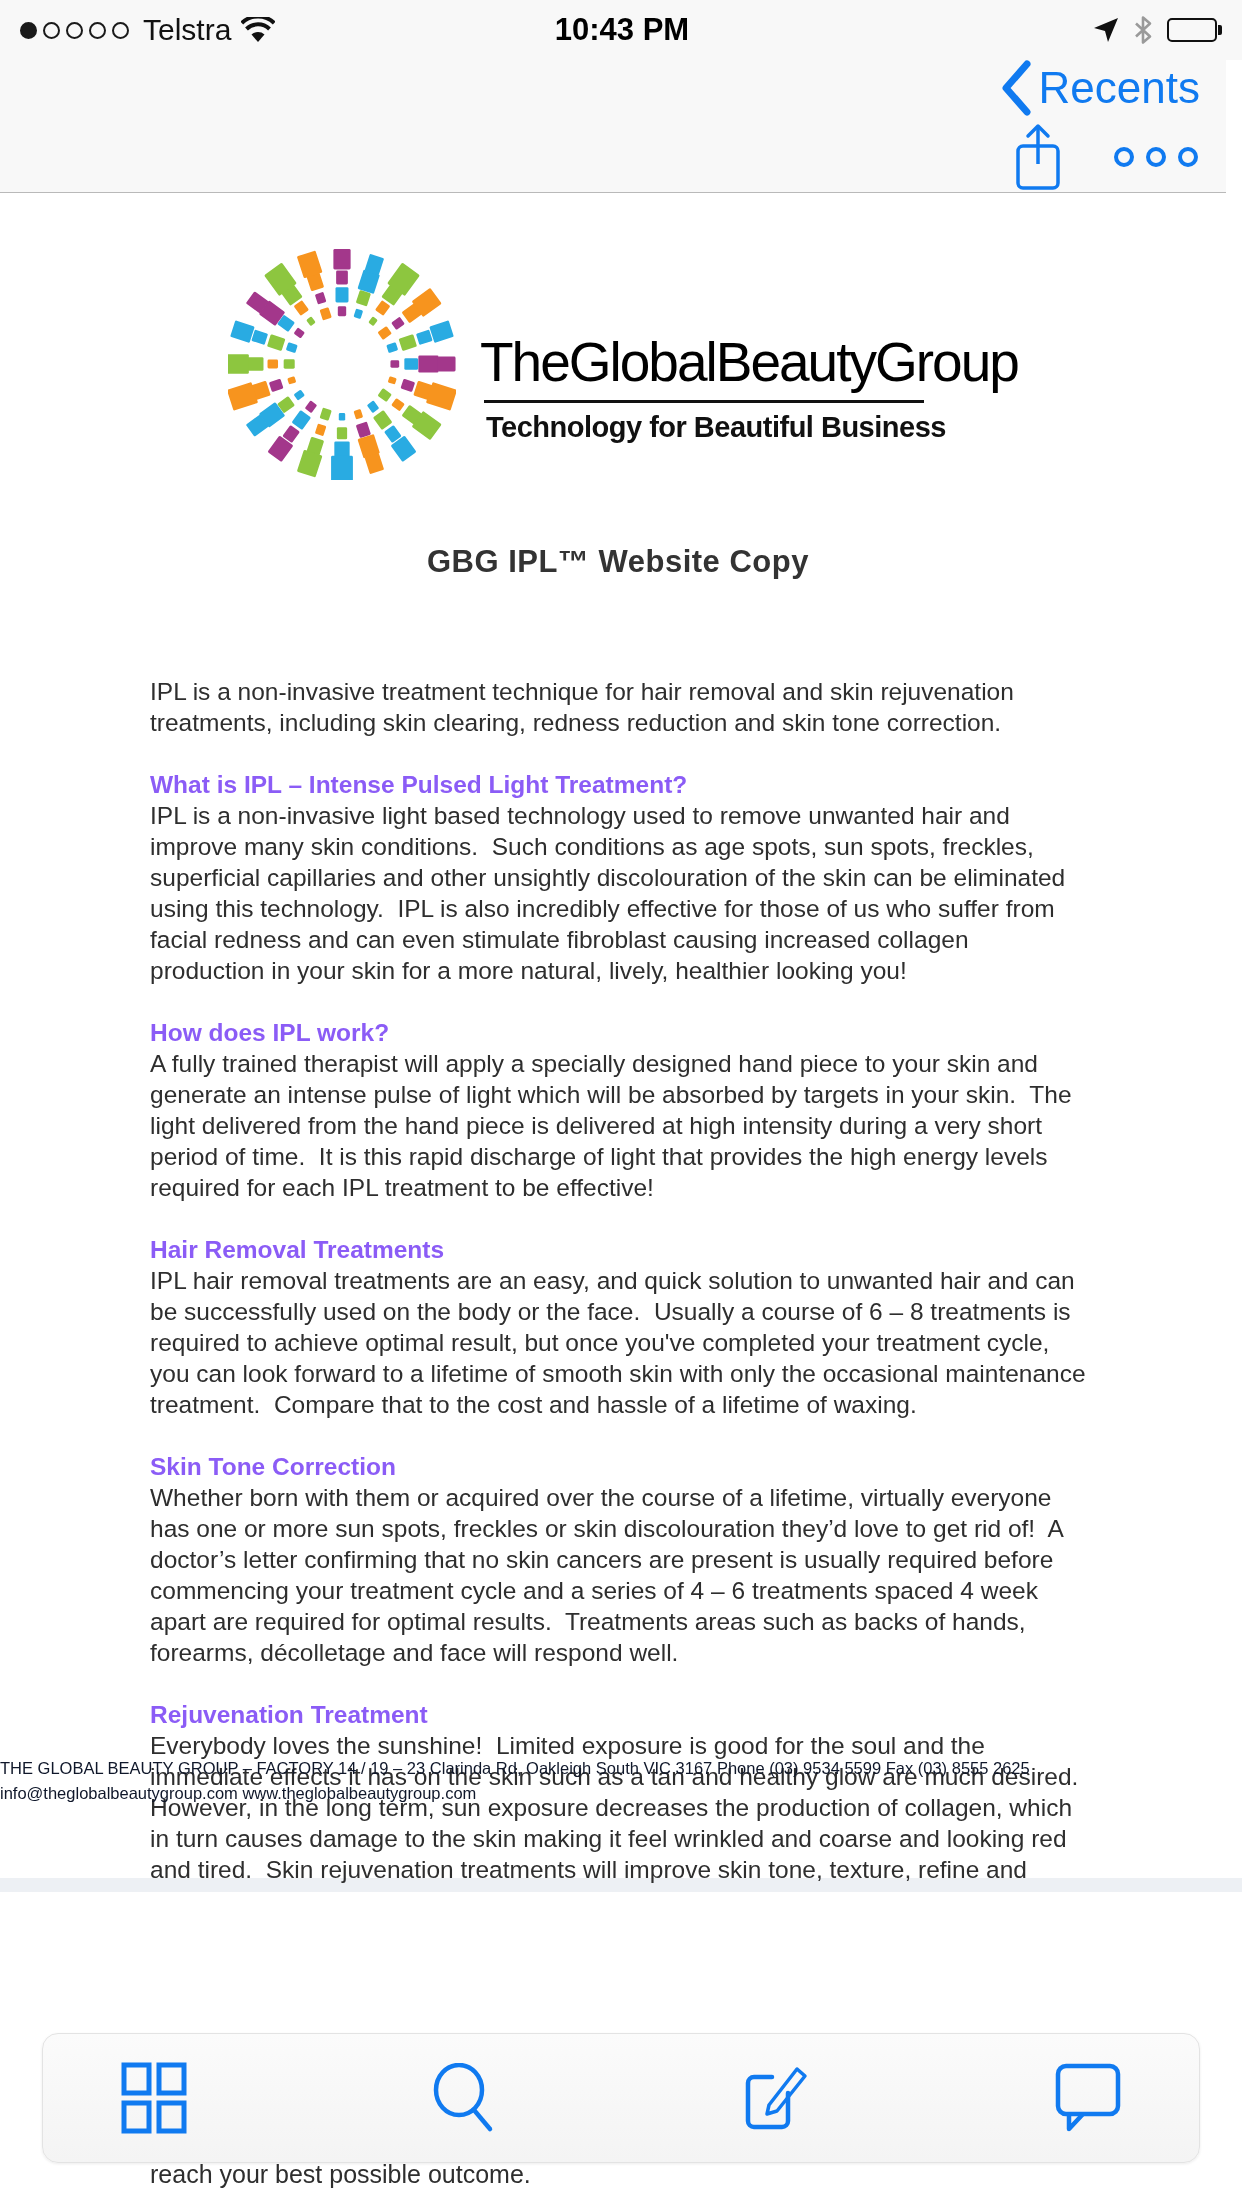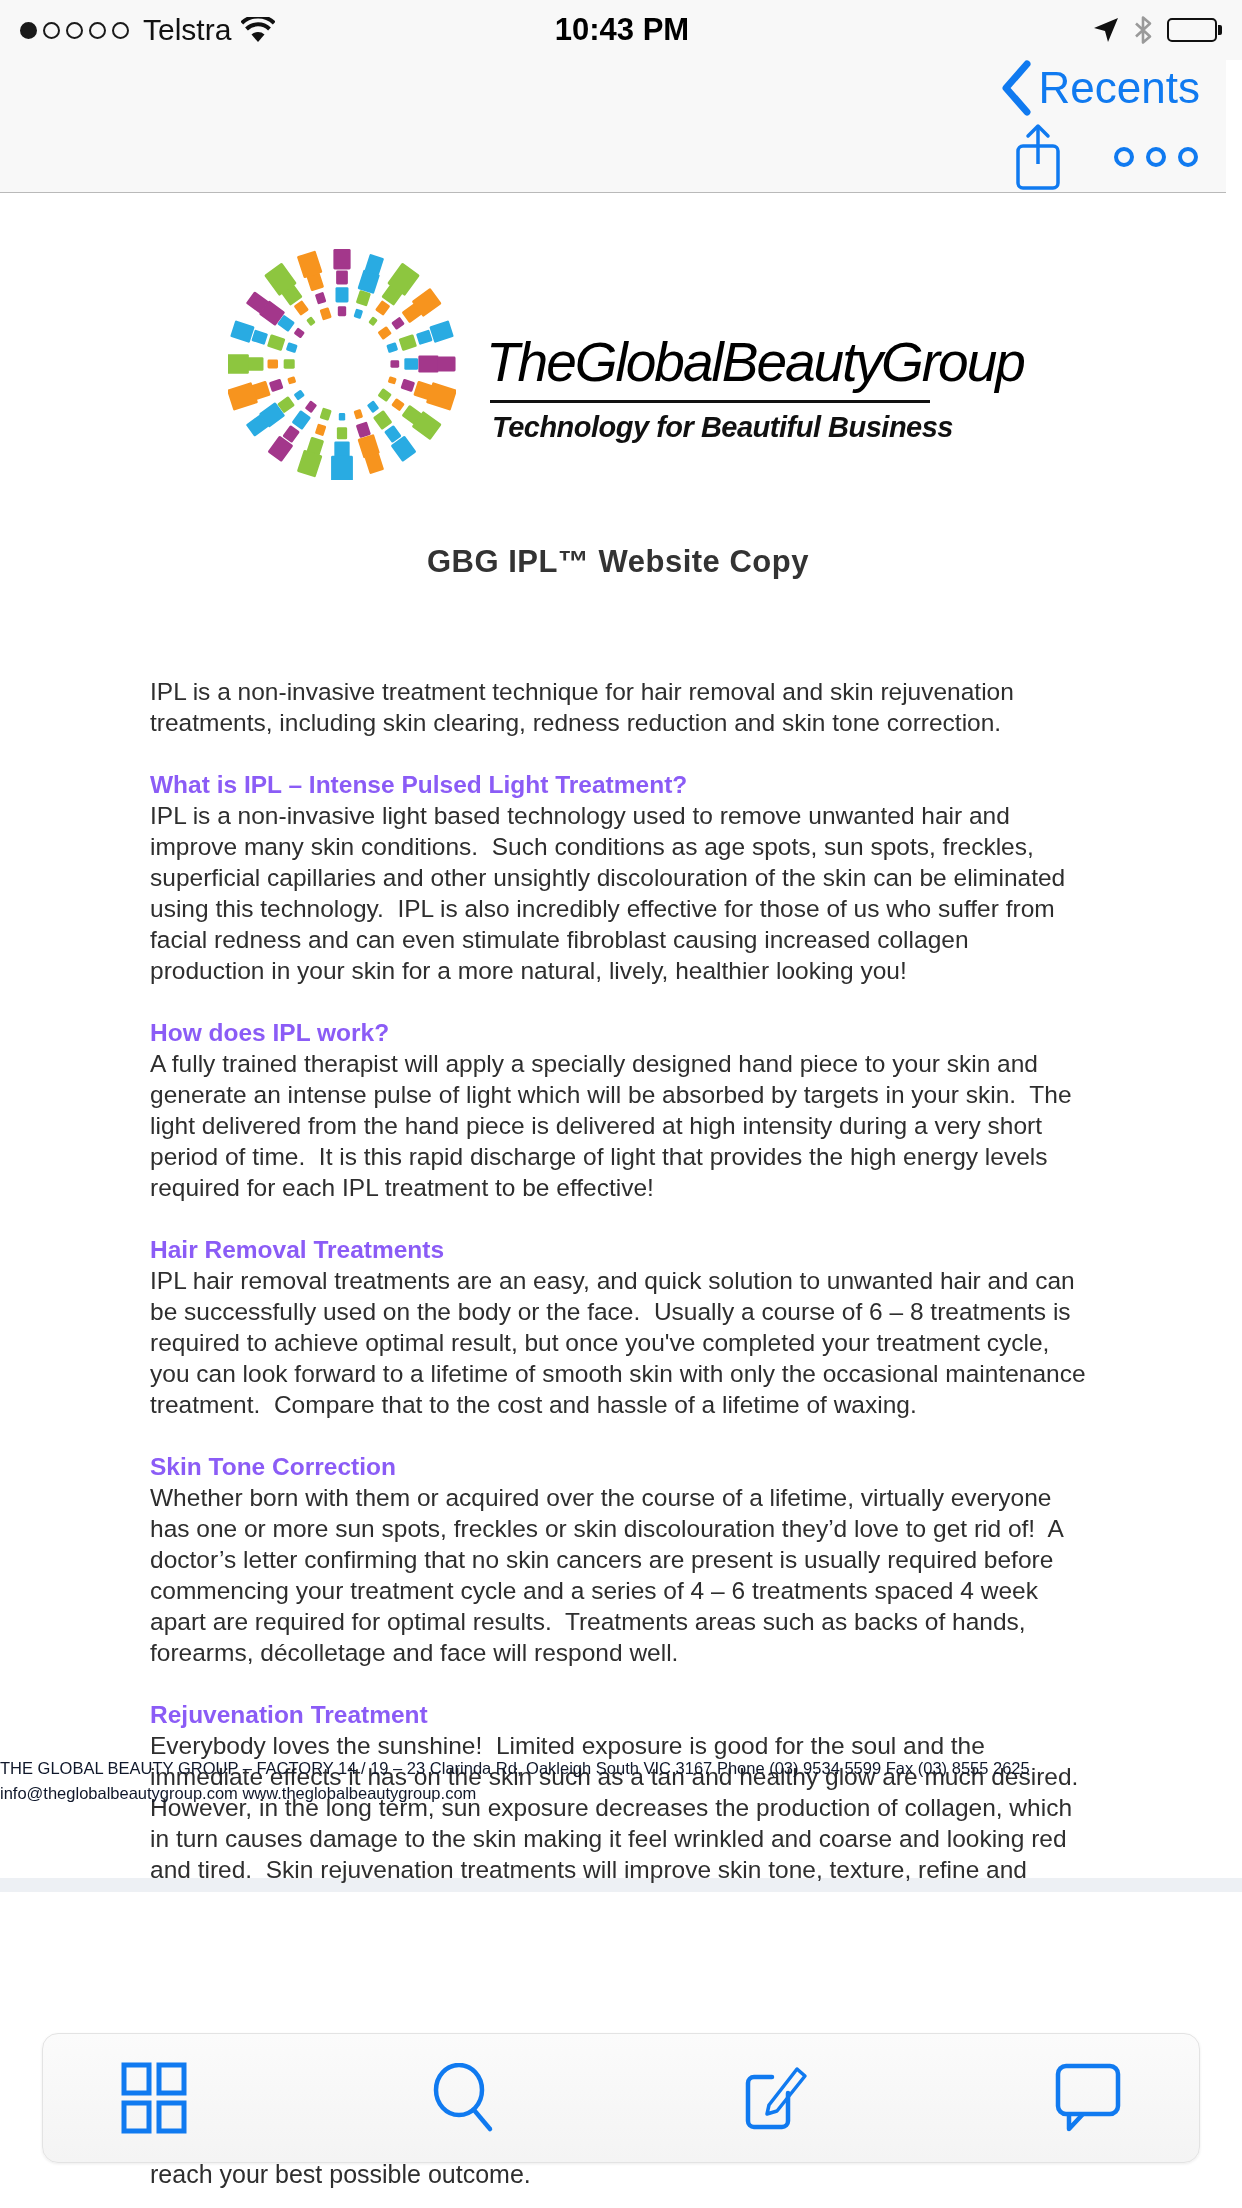--- a/index.html
+++ b/index.html
@@ -33,21 +33,21 @@
   .icon-btn { cursor:pointer; display:flex; align-items:center; }
 
   
   .doc-area { position:absolute; top:194px; left:0; right:0; bottom:0; background:#fff; }
   .page1 { position:relative; width:1242px; height:1684px; background:#fff; padding:54px 156px 0 150px; }
   .page-gap { width:1242px; height:14px; background:#edf0f4; }
   .page2 { position:relative; width:1242px; height:316px; background:#fff; }
 
   .logo-row { display:flex; align-items:center; margin-left:78px; }
   .logo-svg { width:228px; height:232px; flex:0 0 auto; }
-  .logo-text { margin-left:30px; padding-top:46px;font-style:italic; }
+  .logo-text { margin-left:24px; padding-top:46px; }
   .brand { font-size:55px; letter-spacing:-2px; color:#000; font-weight:500; white-space:nowrap; }
   .brand-rule { border-top:3px solid #111; margin:6px 0 8px 4px; width:440px; }
   .tagline { font-size:29px; font-weight:700; letter-spacing:-0.5px; color:#111; margin-left:6px; }
 
   .doc-title { text-align:center; font-size:31px; font-weight:700; color:#333; margin-top:64px; letter-spacing:0.5px; }
   .doc-body { margin-top:96px; color:#2e2e2e; }
   .para { font-size:24.5px; line-height:31px; white-space:pre-wrap; }
   .section { margin-top:31px; }
   .sec-h { font-size:24.5px; line-height:31px; font-weight:700; color:#8b5cf6; }
 

